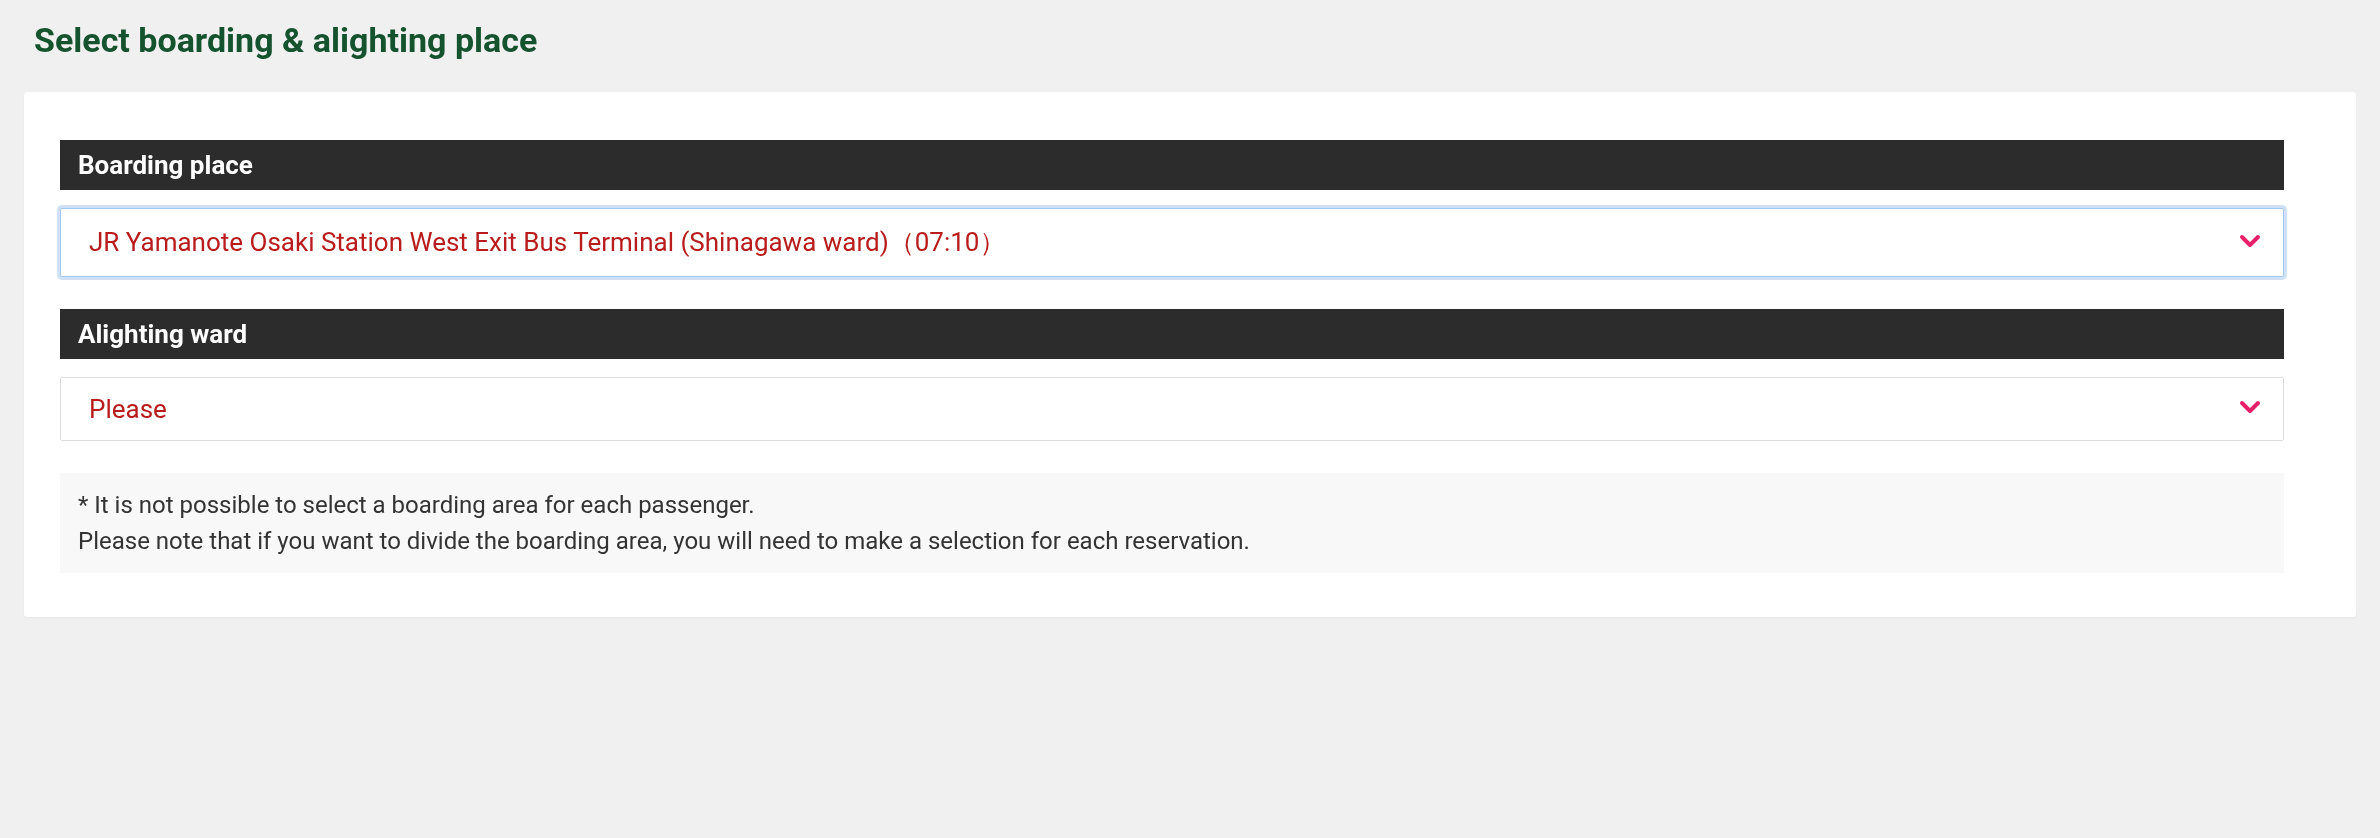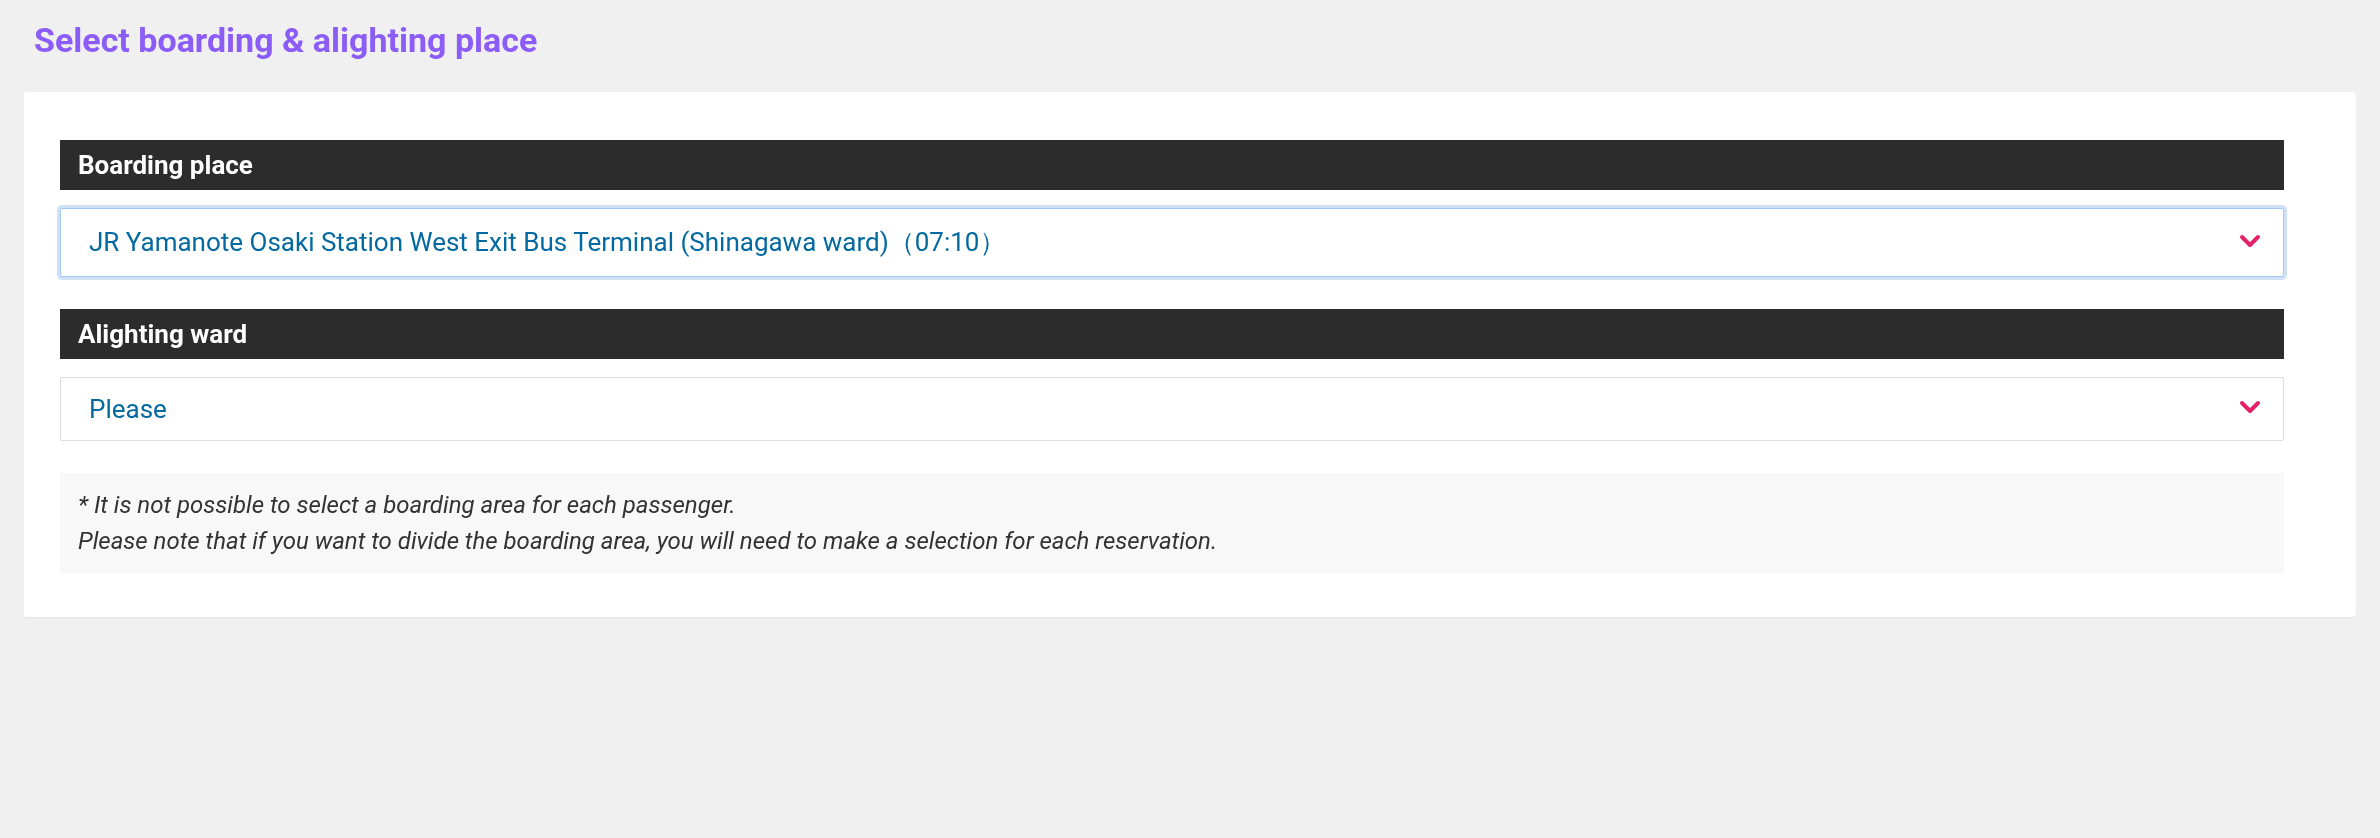--- a/index.html
+++ b/index.html
@@ -9,21 +9,21 @@
   }
   body {
     font-family: -apple-system, BlinkMacSystemFont, "Segoe UI", Roboto, "Helvetica Neue", Arial, sans-serif;
     background: #f0f0f0;
     padding: 20px 24px;
     width: 2380px;
   }
   .page-title {
     font-size: 34px;
     font-weight: 700;
-    color: #8b5cf6;
+    color: #14532d;
     margin-bottom: 32px;
     margin-left: 10px;
   }
   .card {
     background: #fff;
     border-radius: 3px;
     padding: 48px 72px 20px 36px;
     box-shadow: 0 1px 2px rgba(0,0,0,0.05);
   }
   .section-header {
@@ -36,21 +36,21 @@
   .select-wrapper {
     position: relative;
     margin-top: 18px;
     margin-bottom: 32px;
   }
   .select-control {
     width: 100%;
     border: 1px solid #ddd;
     background: #fff;
     font-size: 26px;
-    color: #0369a1;
+    color: #b91c1c;
     padding: 16px 28px;
     appearance: none;
     -webkit-appearance: none;
     cursor: pointer;
     outline: none;
     border-radius: 2px;
   }
   .select-control.focused {
     border: 1px solid #a5c9f3;
     box-shadow: 0 0 0 3px rgba(120,170,230,0.35);
@@ -66,21 +66,20 @@
   .note-box {
     background: #f8f8f8;
     padding: 14px 18px;
     font-size: 24px;
     color: #333;
     line-height: 1.5;
     margin-bottom: 24px;
   }
   .note-line {
     display: block;
-    font-style: italic;
   }
 </style>
 </head>
 <body>
 
 <h2 class="page-title">Select boarding &amp; alighting place</h2>
 
 <div class="card">
 
   <div class="section-header">Boarding place</div>

